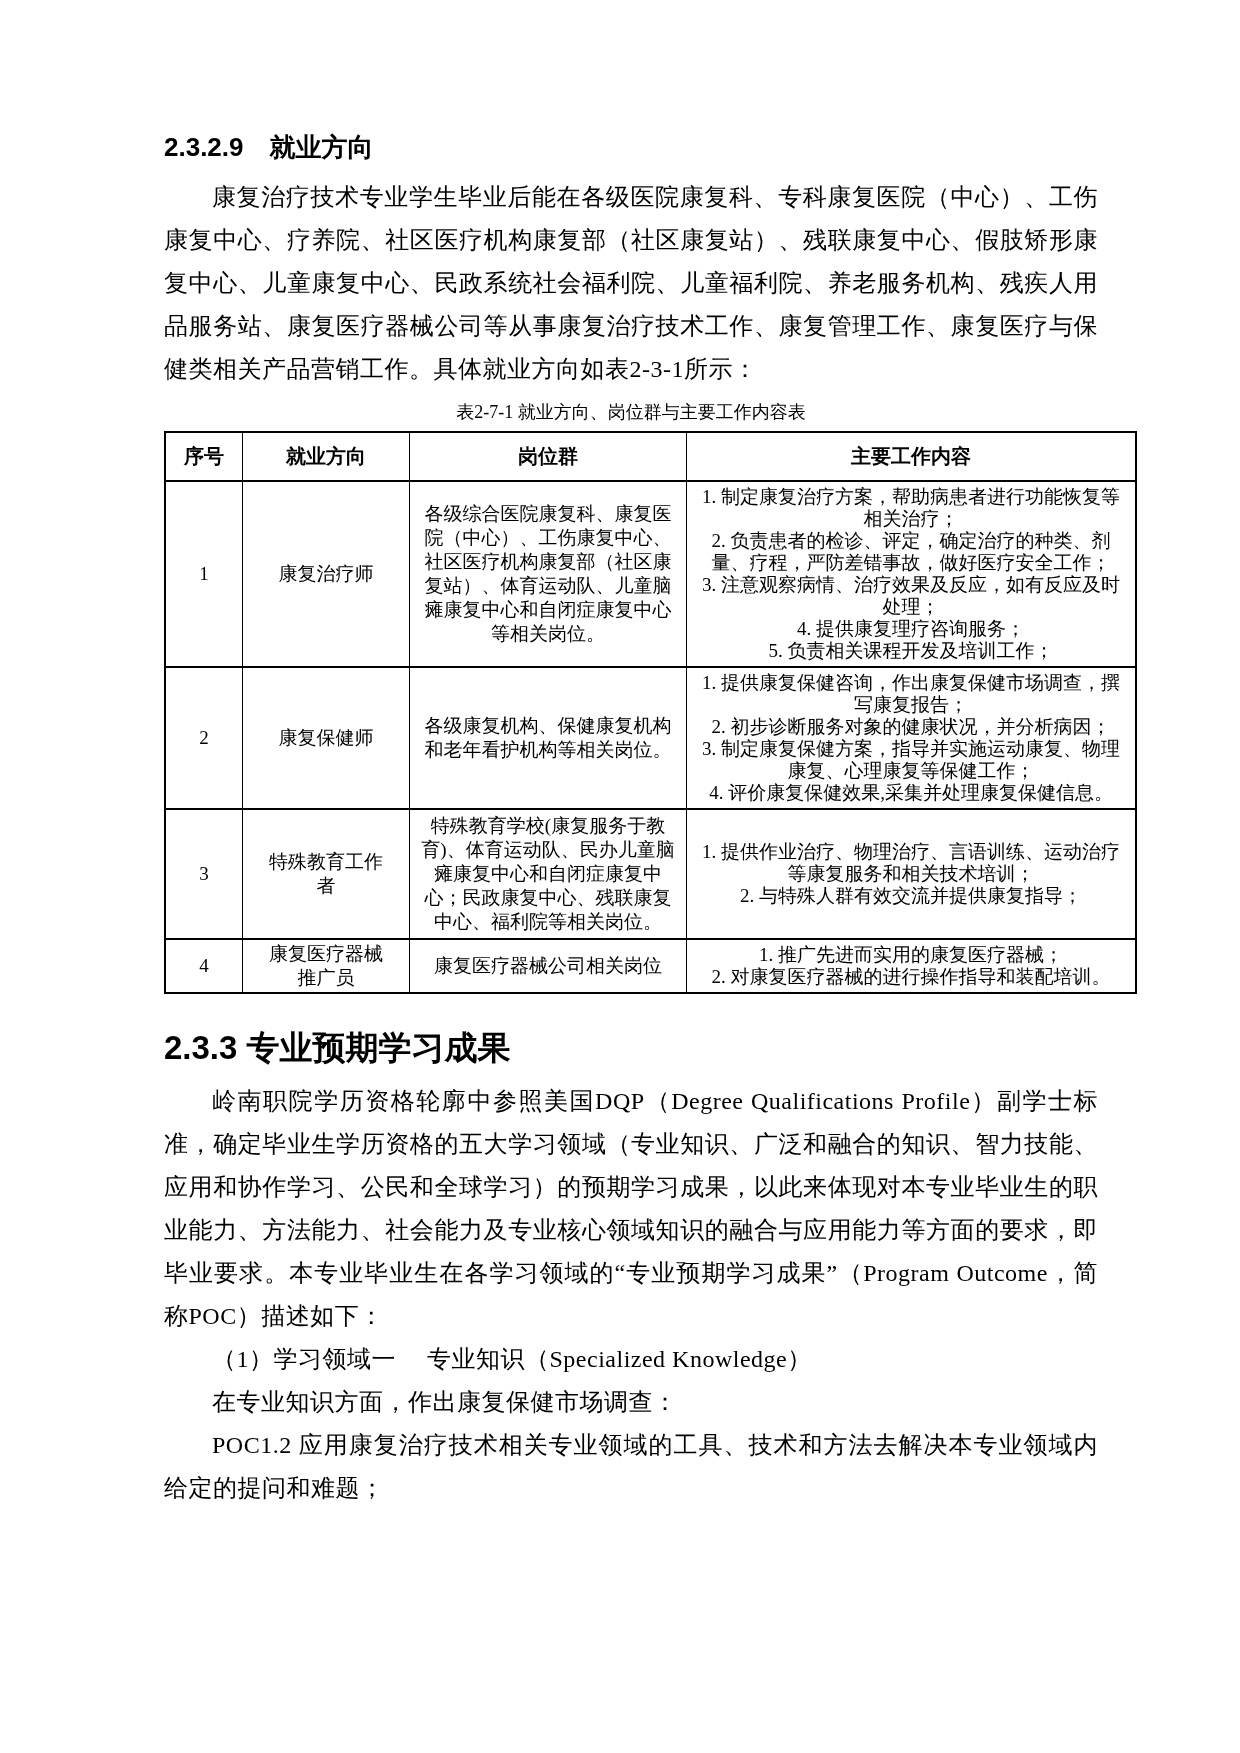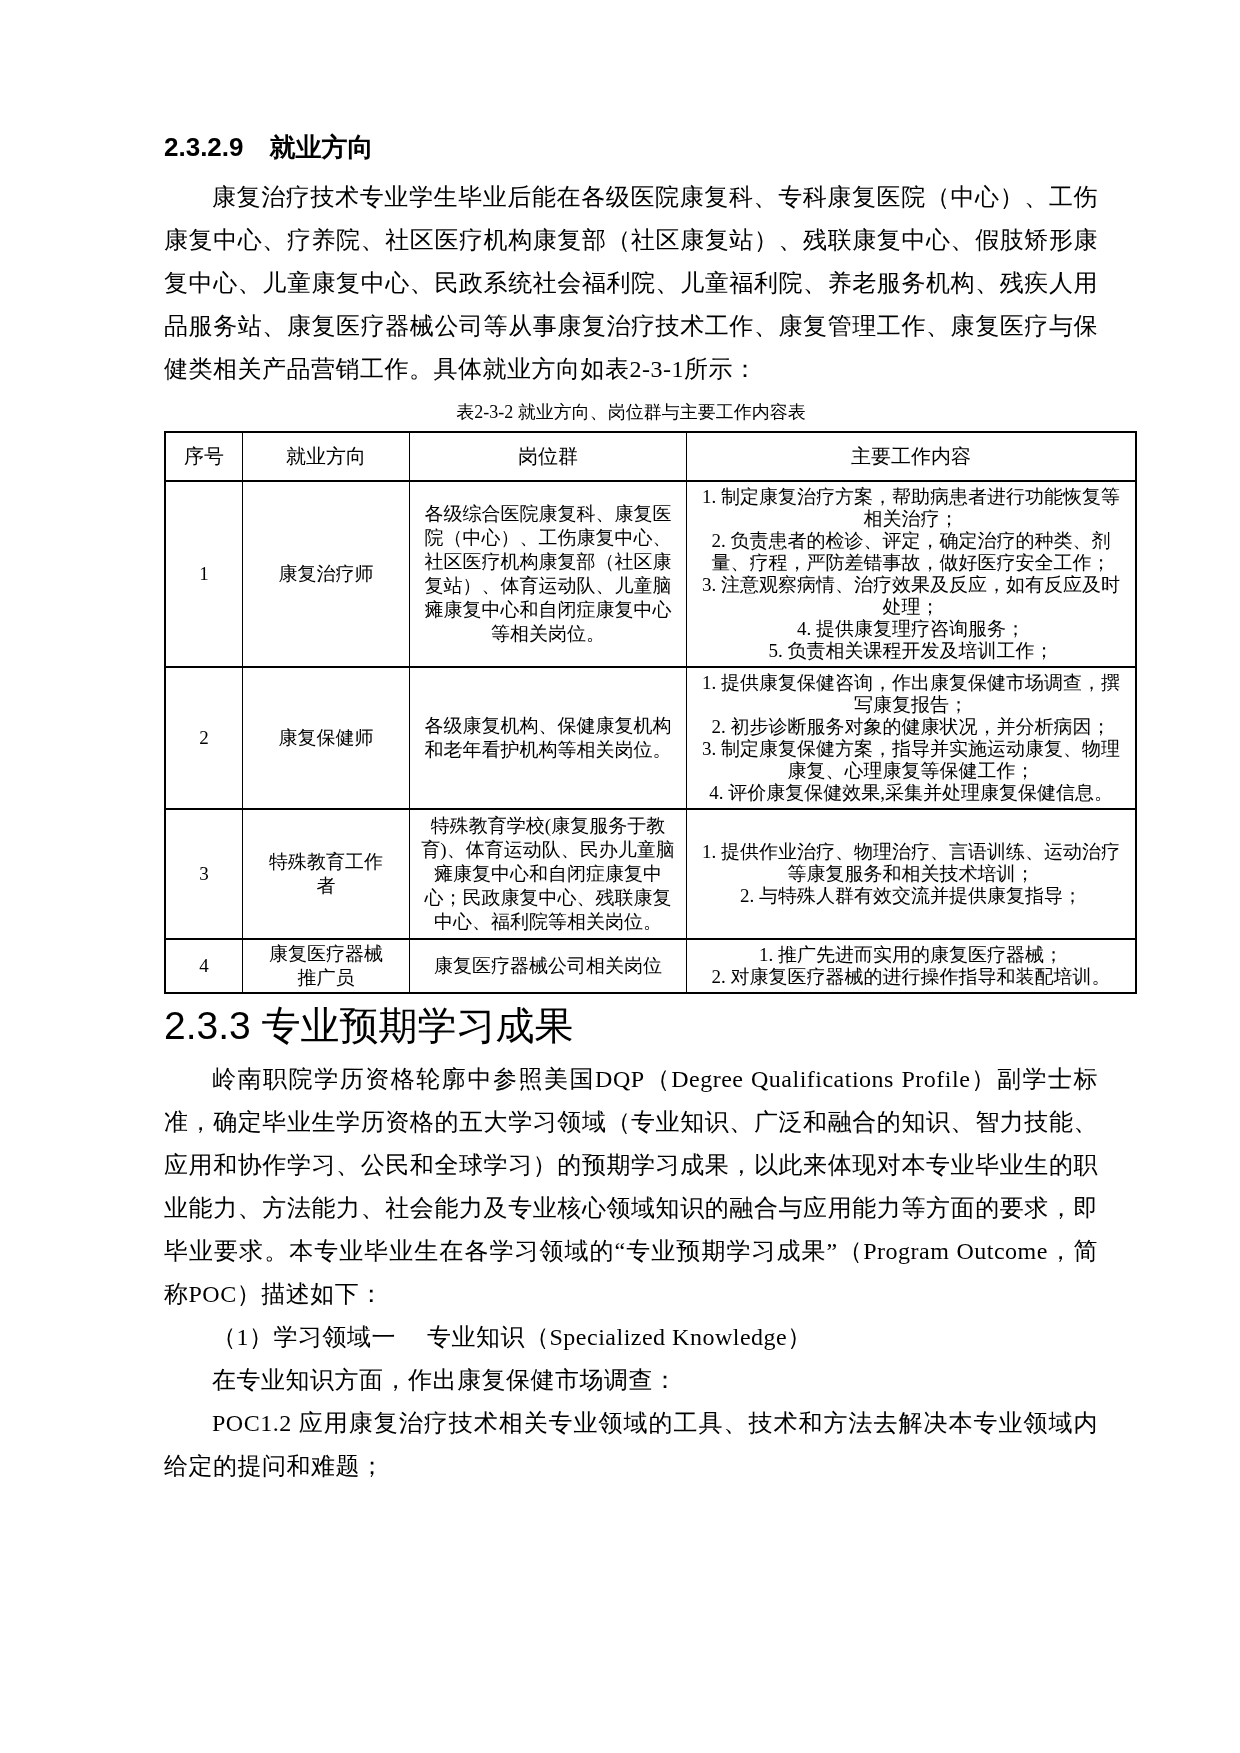--- a/index.html
+++ b/index.html
@@ -12,39 +12,39 @@
     overflow:hidden;
     border-radius:15px;
   }
   .content{position:absolute;left:164px;top:130px;width:934px;}
   .sec-h1{
     font-family:"Liberation Sans","DejaVu Sans",sans-serif;
     font-weight:bold;font-size:26px;line-height:34px;margin:0;
   }
   .sec-h2{
     font-family:"Liberation Sans","DejaVu Sans",sans-serif;
-    font-weight:normal;font-size:39px;line-height:40px;margin:12px 0 0 0;
+    font-weight:bold;font-size:33px;line-height:40px;margin:34px 0 0 0;
   }
   .par{
     font-size:24px;line-height:43px;letter-spacing:0.5px;
     text-align:justify;text-indent:2em;margin:12px 0 0 0;
   }
   .par.tight{margin-top:0;}
   .tbl-caption{
     text-align:center;font-size:18px;line-height:26px;margin-top:8px;
   }
   table.jobs{
     border-collapse:collapse;table-layout:fixed;width:934px;margin-top:6px;
     border:2px solid #000;
   }
   table.jobs tr{border-top:2px solid #000;border-bottom:2px solid #000;}
   table.jobs th,table.jobs td{border:1px solid #000;}
   table.jobs th{
     font-family:"Liberation Sans","DejaVu Sans",sans-serif;
-    font-weight:normal;font-size:20px;padding:10px 4px;text-align:center;
+    font-weight:bold;font-size:20px;padding:10px 4px;text-align:center;
   }
   td.c-no{width:68px;text-align:center;font-size:19px;}
   td.c-dir{width:158px;text-align:center;font-size:19px;line-height:24px;padding:2px 24px;}
   td.c-posts{width:268px;text-align:center;font-size:19px;line-height:24px;padding:4px 10px;}
   td.c-work{width:440px;font-size:19px;line-height:22px;padding:4px 6px;vertical-align:middle;}
   .cell-line{text-align:center;}
   .pagenum{
     position:absolute;left:0;top:1672px;width:100%;text-align:center;
     font-family:"Liberation Sans","DejaVu Sans",sans-serif;font-size:20px;
   }
@@ -52,21 +52,21 @@
 </head>
 <body>
 
 <div class="page">
   <div class="content">
 
     <h3 class="sec-h1">2.3.2.9　就业方向</h3>
 
     <p class="par">康复治疗技术专业学生毕业后能在各级医院康复科、专科康复医院（中心）、工伤康复中心、疗养院、社区医疗机构康复部（社区康复站）、残联康复中心、假肢矫形康复中心、儿童康复中心、民政系统社会福利院、儿童福利院、养老服务机构、残疾人用品服务站、康复医疗器械公司等从事康复治疗技术工作、康复管理工作、康复医疗与保健类相关产品营销工作。具体就业方向如表2-3-1所示：</p>
 
-    <div class="tbl-caption">表2-3-2 就业方向、岗位群与主要工作内容表</div>
+    <div class="tbl-caption">表2-7-1 就业方向、岗位群与主要工作内容表</div>
 
     <table class="jobs">
       <thead>
         <tr>
           <th style="width:68px">序号</th>
           <th style="width:158px">就业方向</th>
           <th style="width:268px">岗位群</th>
           <th style="width:440px">主要工作内容</th>
         </tr>
       </thead>

